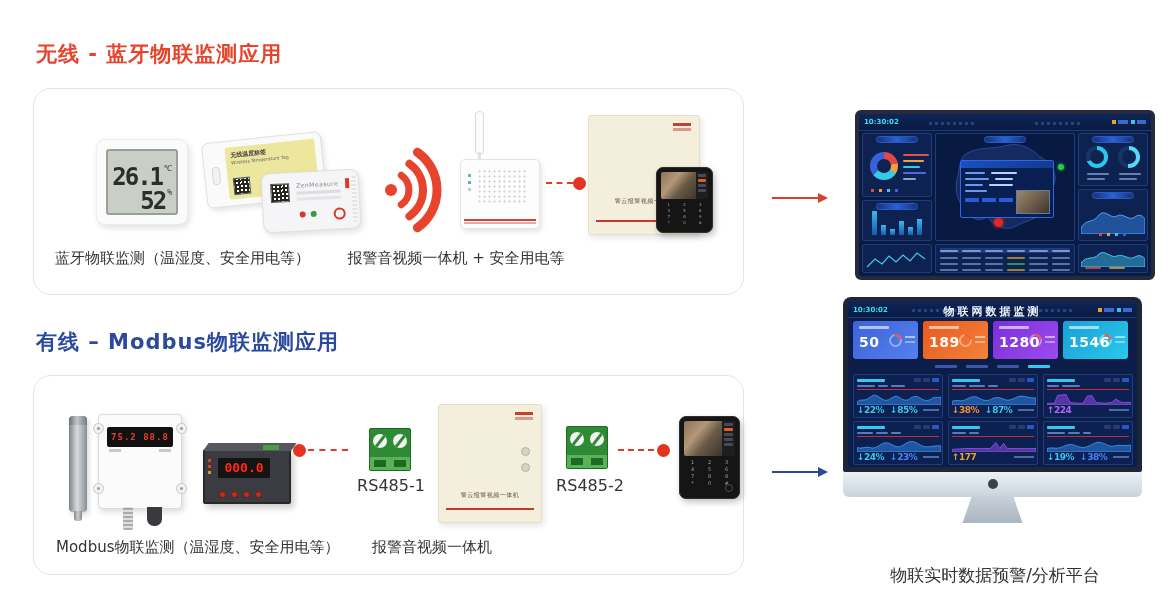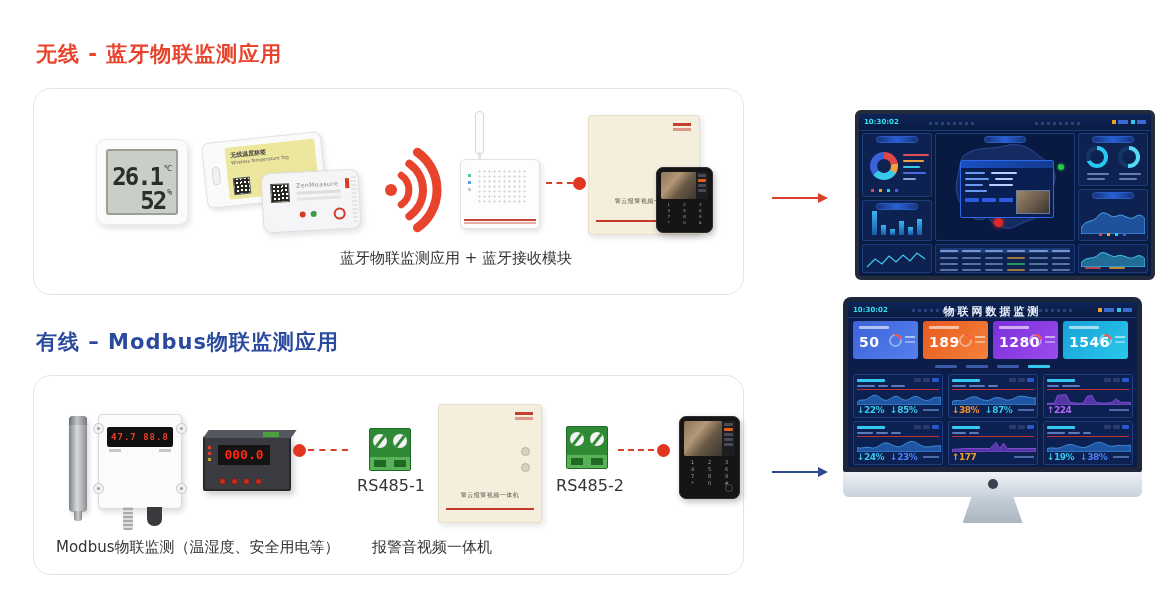--- a/index.html
+++ b/index.html
@@ -114,21 +114,21 @@
   .ear { position:absolute; width:11px; height:11px; background:#F2F2F2; border:1px solid #C8C8C8; border-radius:50%; }
   .ear::after { content:''; position:absolute; left:3px; top:3px; width:3px; height:3px; border-radius:50%; background:#9A9A9A; }
   .xdisp { position:absolute; left:8px; top:12px; right:8px; height:20px; background:#111; border-radius:2px;
            color:#E8402A; font-family:"DejaVu Sans Mono","Liberation Mono",monospace; font-size:9px; font-weight:bold;
            text-align:center; line-height:20px; letter-spacing:1px; }
   .xmark { position:absolute; left:10px; top:34px; right:10px; height:3px;
            background:linear-gradient(90deg,#C8C8C8 0 20%, transparent 20% 80%, #C8C8C8 80%); }
   .xp1 { position:absolute; left:24px; bottom:-22px; width:10px; height:23px; background:repeating-linear-gradient(0deg,#AAA 0 2px,#DDD 2px 4px); border-radius:0 0 2px 2px; }
   .xp2 { position:absolute; left:48px; bottom:-18px; width:15px; height:19px; background:#3A3A3E; border-radius:0 0 7px 7px; }
 
-  .meter { left:169px; top:60px; width:88px; height:55px; background:#3A3C41; border:2px solid #26282C; border-radius:2px; box-shadow:3px 4px 6px rgba(0,0,0,.2); }
+  .meter { left:169px; top:73px; width:88px; height:55px; background:#3A3C41; border:2px solid #26282C; border-radius:2px; box-shadow:3px 4px 6px rgba(0,0,0,.2); }
   .meter::before { content:''; position:absolute; left:-2px; right:-2px; top:-8px; height:8px; background:#55585E; transform:skewX(-35deg); transform-origin:bottom; }
   .m-led { position:absolute; left:13px; top:7px; width:52px; height:20px; background:#141414; color:#FF2810;
            font-family:"DejaVu Sans Mono","Liberation Mono",monospace; font-size:13px; font-weight:bold; text-align:center; line-height:20px; }
   .m-side { position:absolute; left:3px; top:8px; width:3px; height:3px; background:#E04030; box-shadow:0 6px 0 #E04030,0 12px 0 #C0A030; }
   .m-tag { position:absolute; right:10px; top:-6px; width:16px; height:5px; background:#4AA040; }
   .m-btns { position:absolute; left:14px; bottom:4px; display:flex; gap:5px; }
   .m-btns i { width:7px; height:7px; border-radius:50%; background:#C03020; border:1px solid #701810; }
 
   .terminal { position:absolute; width:42px; height:43px; background:#2E8A34; border:1px solid #1E6A24; border-radius:2px; }
   .t-screws { display:flex; justify-content:space-around; padding-top:5px; }
@@ -298,21 +298,22 @@
           <span>6</span>
         <span>7</span>
           <span>8</span>
           <span>9</span>
         <span>*</span>
           <span>0</span>
           <span>#</span>
       </div>
     </div>
 
-    <div class="caption" style="left:292px; top:160px; width:260px;">蓝牙物联监测应用 + 蓝牙接收模块</div>
+    <div class="caption" style="left:21px; top:160px; width:240px;">蓝牙物联监测（温湿度、安全用电等）</div>
+    <div class="caption" style="left:292px; top:160px; width:260px;">报警音视频一体机 + 安全用电等</div>
   </div>
 
   <div class="arrow a-red" style="left:772px; top:193px;">
       <span class="shaft"></span>
       <span class="head"></span>
     </div>
 
   <div class="abs monitor1">
     <div class="screen1">
       <div class="dhead">
@@ -447,21 +448,21 @@
 
   <div class="gbox box2">
 
     <div class="abs probe"></div>
 
     <div class="abs xmtr">
       <span class="ear" style="left:-6px; top:8px;"></span>
       <span class="ear" style="right:-6px; top:8px;"></span>
       <span class="ear" style="left:-6px; bottom:14px;"></span>
       <span class="ear" style="right:-6px; bottom:14px;"></span>
-      <div class="xdisp">47.7 88.8</div>
+      <div class="xdisp">75.2 88.8</div>
       <div class="xmark"></div>
       <div class="xp1"></div>
       <div class="xp2"></div>
     </div>
 
     <div class="abs meter">
       <div class="m-tag"></div>
       <span class="m-side"></span>
       <div class="m-led">000.0</div>
       <div class="m-btns">
@@ -738,13 +739,14 @@
             <b style="color: rgb(74, 132, 248);">↓38%</b>
             <span class="ext"></span>
           </div>
         </div>
       </div>
     </div>
     <div class="chin"></div>
     <div class="neck"></div>
   </div>
 
+  <div class="footer-cap">物联实时数据预警/分析平台</div>
 </div>
 
 </body></html>

